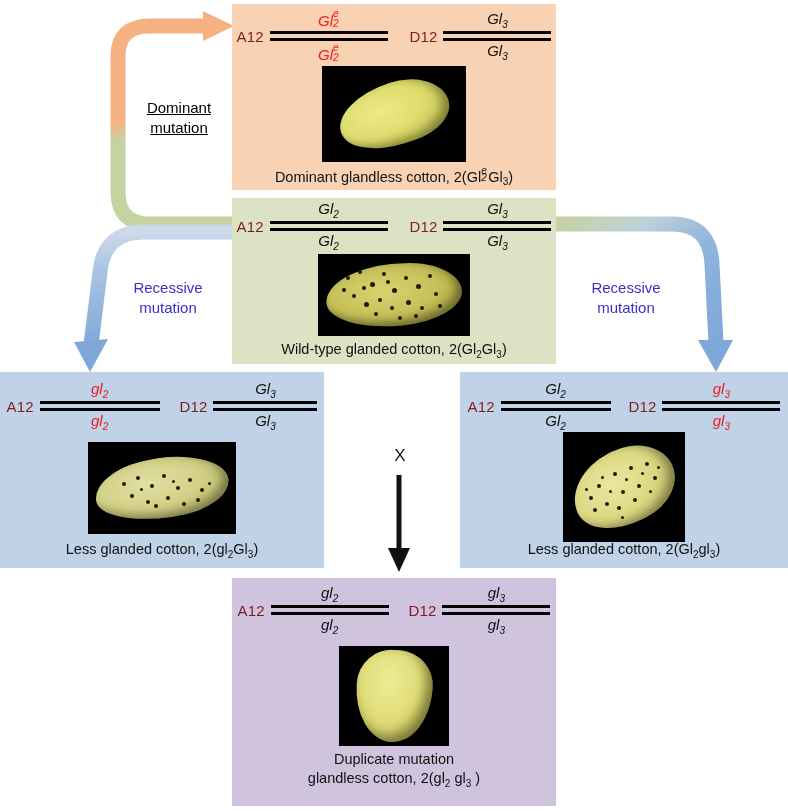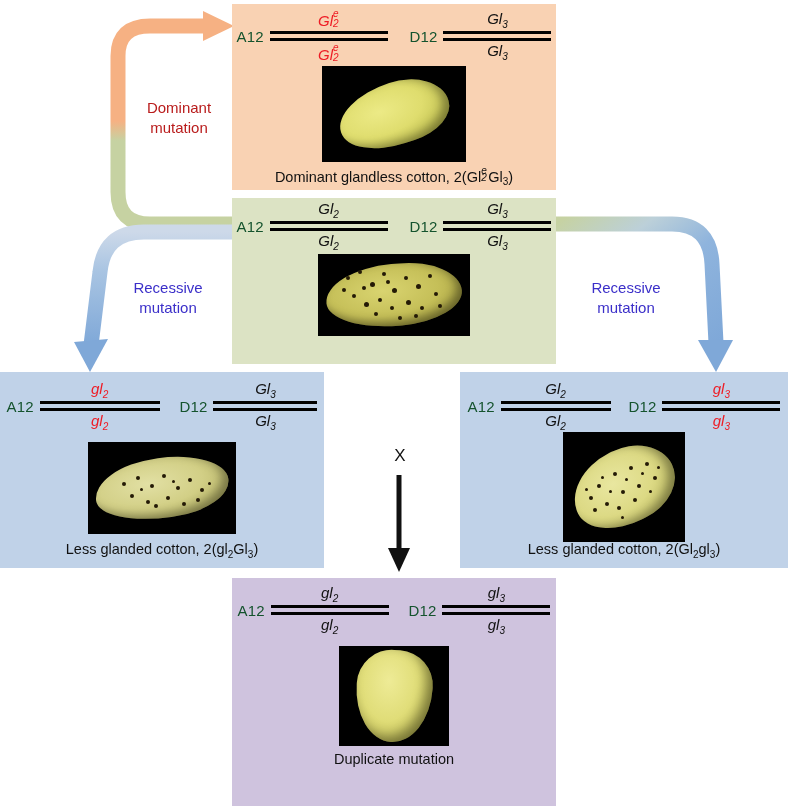--- a/index.html
+++ b/index.html
@@ -11,21 +11,21 @@
   .panel{position:absolute;box-sizing:border-box;}
 
   
   .geno{
     position:absolute;left:0;right:0;top:6px;
     display:flex;justify-content:center;align-items:center;
     gap:0px;
   }
   .locus{display:flex;align-items:center;}
   .chrom-label{
-    font-size:15px;color:#14532d;letter-spacing:.1px;
+    font-size:15px;color:#7f1d1d;letter-spacing:.1px;
     padding-right:6px;line-height:1;
   }
   .chrom{
     position:relative;height:44px;display:flex;flex-direction:column;
     justify-content:center;align-items:center;
   }
   .bars{width:100%;}
   .bar{height:3px;background:#000;width:100%;}
   .bar + .bar{margin-top:4px;}
   .allele{
@@ -56,21 +56,21 @@
   .caption{
     position:absolute;left:0;right:0;text-align:center;
     font-size:14.5px;color:#111;line-height:1.28;
   }
   .caption sub{font-size:10px;}
 
   
   .arrow-label{
     position:absolute;text-align:center;font-size:15px;line-height:1.3;
   }
-  .lbl-dom{color:#b91c1c;}
+  .lbl-dom{color:#000000;text-decoration:underline;}
   .lbl-rec{color:#3b2fc9;}
 
   .cross-x{
     position:absolute;font-size:17px;color:#111;text-align:center;
   }
   svg.overlay{position:absolute;left:0;top:0;width:788px;height:811px;pointer-events:none;}
 </style>
 </head>
 <body>
 
@@ -221,20 +221,23 @@
       <div class="dot" style="left:56px;top:58px;width:4px;height:4px;"></div>
       <div class="dot" style="left:80px;top:62px;width:4px;height:4px;"></div>
       <div class="dot" style="left:96px;top:60px;width:4px;height:4px;"></div>
       <div class="dot" style="left:44px;top:32px;width:4px;height:4px;"></div>
       <div class="dot" style="left:120px;top:50px;width:4px;height:4px;"></div>
       <div class="dot" style="left:24px;top:34px;width:4px;height:4px;"></div>
       <div class="dot" style="left:68px;top:26px;width:4px;height:4px;"></div>
     </div>
   </div>
 
+  <div class="caption" style="top:142px;">
+    Wild-type glanded cotton, 2(Gl<sub>2</sub>Gl<sub>3</sub>)
+  </div>
 </div>
 
 <div class="panel" style="left:0px;top:372px;width:324px;height:196px;background:#c0d2e8;">
 
   <div class="geno" style="top:12px;">
     <div class="locus">
       <span class="chrom-label">A12</span>
       <div class="chrom" style="width:120px;">
         <span class="allele top red">gl<sub>2</sub></span>
         <div class="bars">
@@ -374,14 +377,15 @@
   </div>
 
   <div class="photo" style="top:68px;width:110px;height:100px;">
     <div class="seed" style="width:76px;height:92px;margin-left:-38px;margin-top:-46px;transform:rotate(4deg);
                 background:radial-gradient(ellipse at 42% 34%, #eeeb96 0%, #e0dd78 46%, #bcb94e 85%, #8c8a32 100%);
                 border-radius:46% 46% 50% 50%/38% 38% 60% 60%;box-shadow:inset -6px -5px 12px rgba(0,0,0,.4);"></div>
   </div>
 
   <div class="caption" style="top:746px;top:172px;">
     <div>Duplicate mutation</div>
+    <div>glandless cotton, 2(gl<sub>2</sub> gl<sub>3</sub> )</div>
   </div>
 </div>
 
 </body></html>

